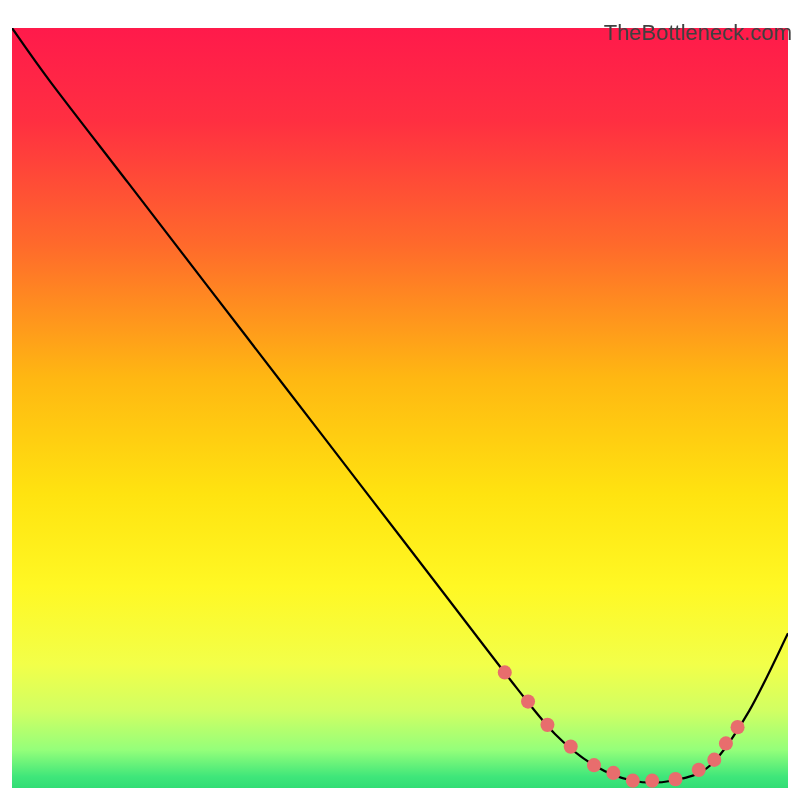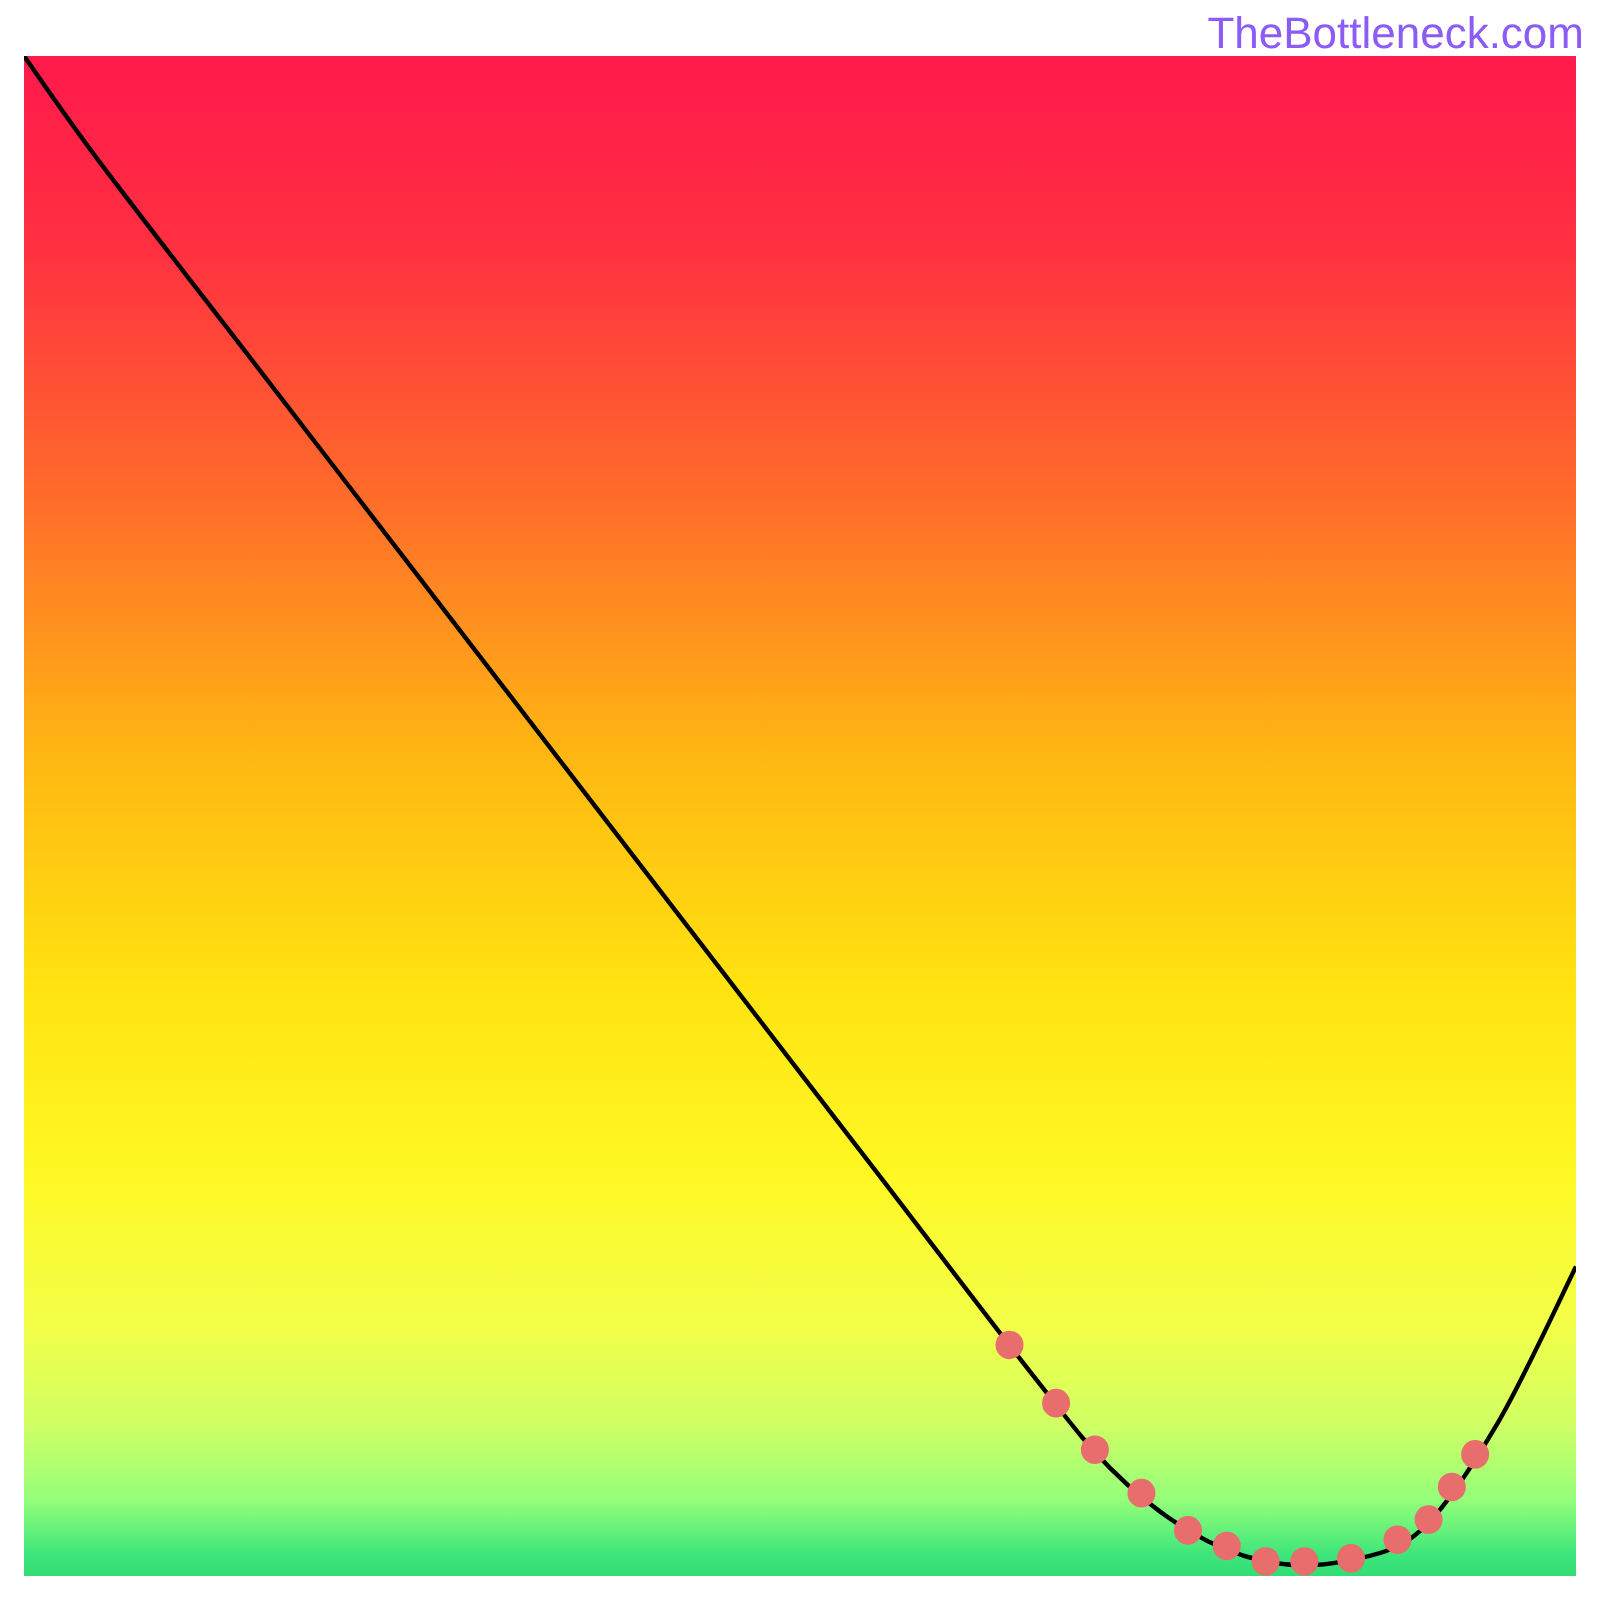--- a/index.html
+++ b/index.html
@@ -11,23 +11,23 @@
     background: #fff;
     font-family: Arial, Helvetica, sans-serif;
   }
   .canvas {
     position: relative;
     width: 800px;
     height: 800px;
   }
   .watermark {
     position: absolute;
-    top: 4px;
+    top: 20px;
     right: 8px;
-    color: #8b5cf6;
+    color: #404040;
     font-size: 22px;
     font-family: Arial, sans-serif;
     z-index: 30;
   }
   .plot-area {
     position: absolute;
     left: 12px;
     top: 28px;
     width: 776px;
     height: 760px;

